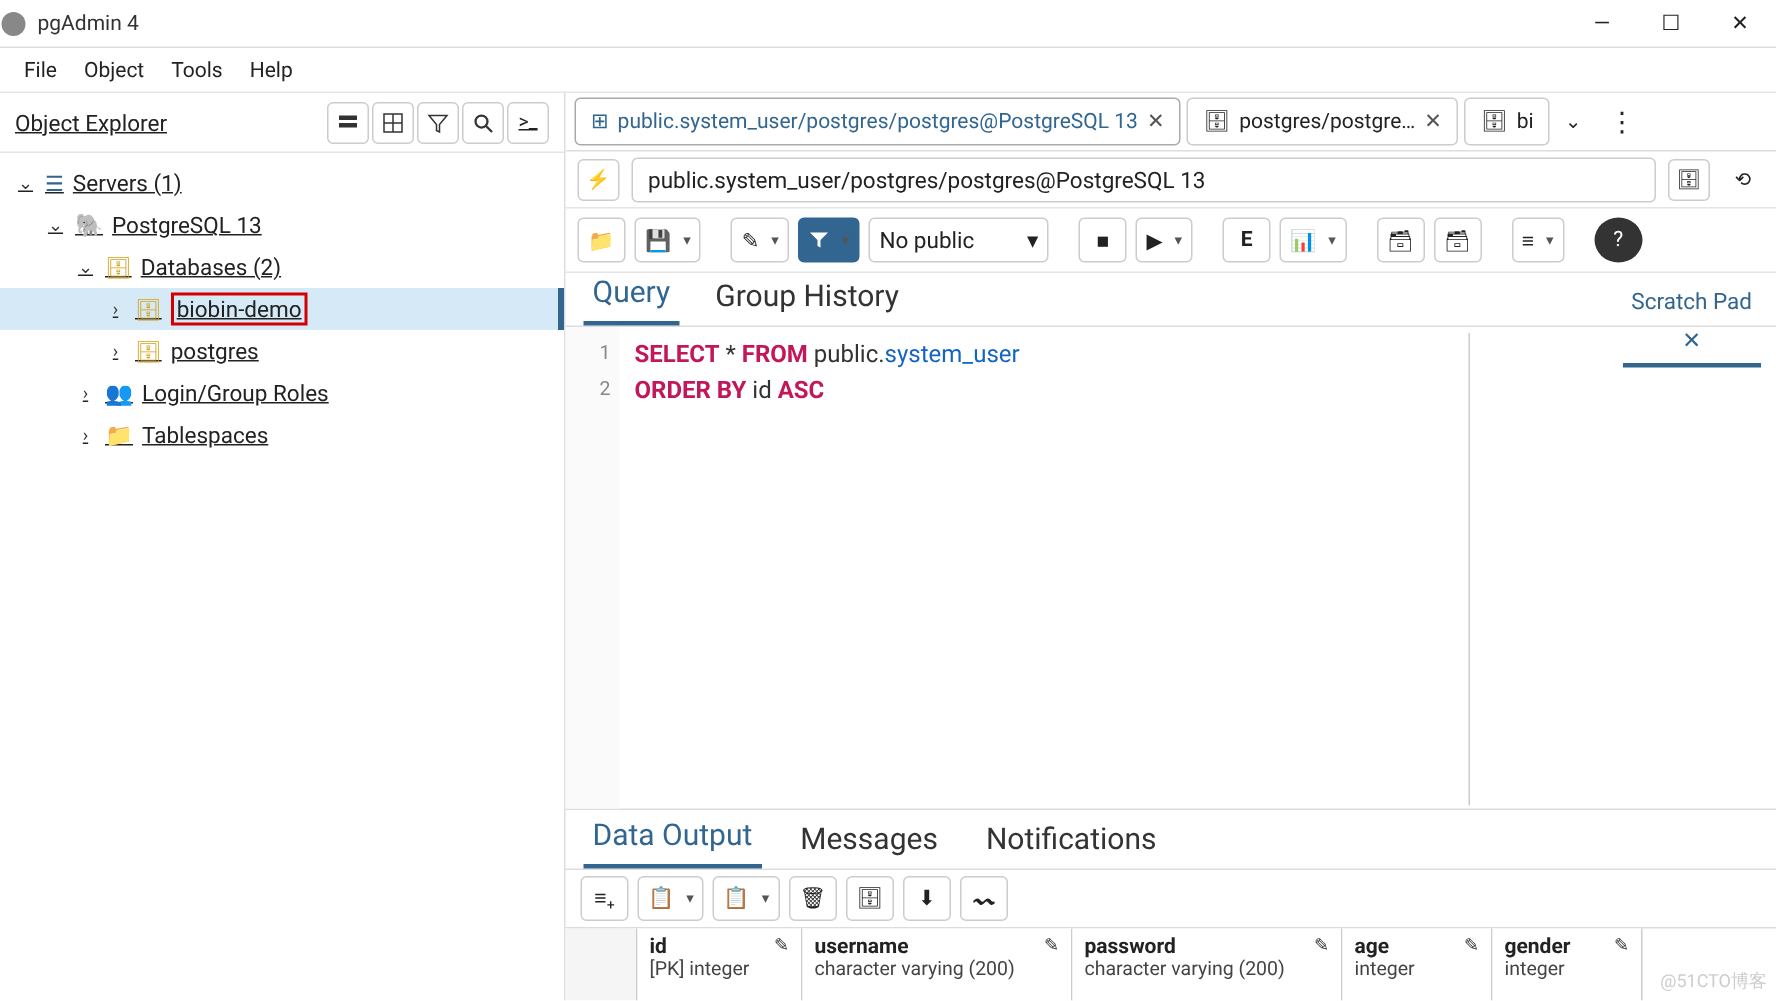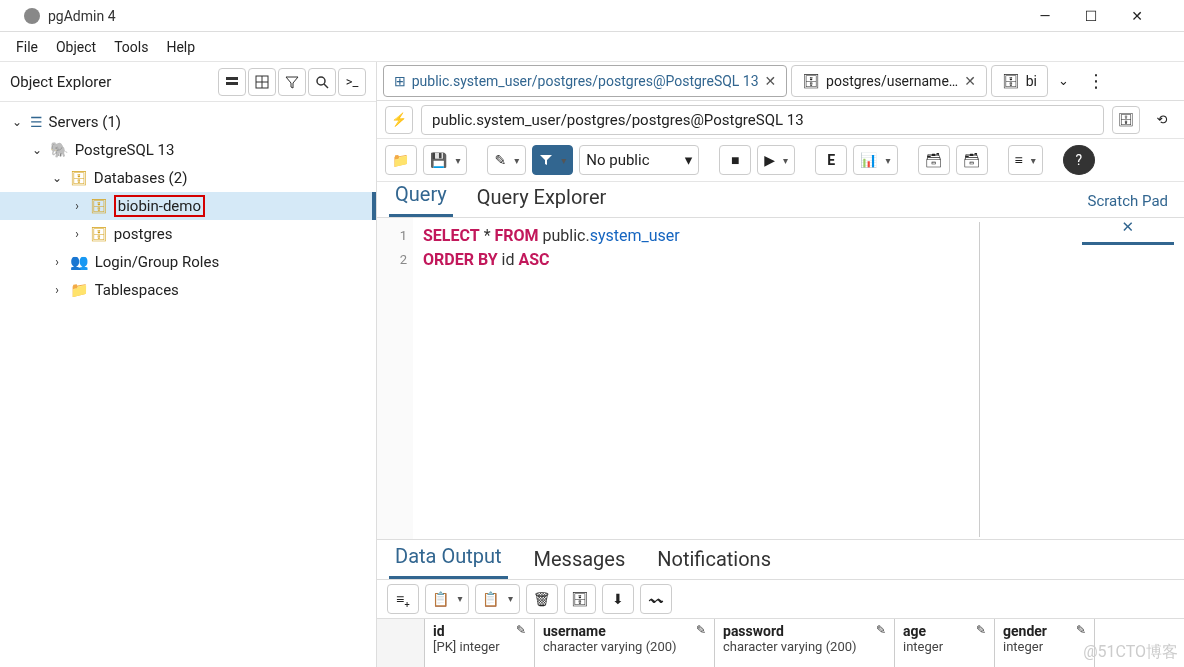--- a/index.html
+++ b/index.html
@@ -1,25 +1,25 @@
 <!DOCTYPE html>
 <html><head>
 <meta charset="utf-8">
 <style>
 * { box-sizing: border-box; margin: 0; padding: 0; font-family: -apple-system, BlinkMacSystemFont, "Segoe UI", Roboto, sans-serif; }
 body { width: 1184px; height: 667px; overflow: hidden; background: #fff; font-size: 13px; color: #222; }
-.titlebar { height: 32px; display: flex; align-items: center; padding: 0 24px; border-bottom: 1px solid #ddd; }
+.titlebar { height: 32px; display: flex; align-items: center; padding: 0 1px; border-bottom: 1px solid #ddd; }
 .titlebar .appicon { width: 16px; height: 16px; border-radius: 50%; background: #888; margin-right: 8px; display:inline-block;}
 .titlebar .title { flex: 1; font-size: 14px; color: #333; }
 .winbtns { display: flex; gap: 0; }
 .winbtn { width: 46px; height: 30px; display:flex;align-items:center;justify-content:center; font-size:14px;}
 .menubar { height: 30px; display: flex; align-items: center; padding: 0 8px; gap: 2px; border-bottom: 1px solid #e5e5e5; }
 .menubar span { padding: 4px 8px; font-size: 14px; }
 .main { display: flex; height: calc(100% - 62px); }
-.sidebar { width: 377px; border-right: 1px solid #ddd; display:flex; flex-direction:column; }
+.sidebar { width: 377px; border-right: 1px solid #ddd; display:flex; flex-direction:column;text-decoration:underline; }
 .sidehead { height: 40px; display:flex; align-items:center; padding: 0 10px; border-bottom: 1px solid #e5e5e5; justify-content:space-between;}
 .sidehead .lbl { font-size: 15px; color: #222; }
 .iconstrip { display:flex; gap:2px;}
 .iconbtn { width:28px; height:28px; border:1px solid #ccc; border-radius:4px; display:flex;align-items:center;justify-content:center; background:#fff; font-size:13px;}
 .tree { padding: 6px 0; font-size:15px; }
 .treeitem { display:flex; align-items:center; height:28px; padding-left: 10px; gap:6px;}
 .treeitem .chev { width:14px; text-align:center; font-size:12px; color:#333;}
 .treeitem.selected { background:#d5e9f7; border-right:4px solid #326690;}
 .treeitem .dbicon { color:#d4a017; font-size:14px;}
 .treeitem .srvicon { color:#326690; font-size:14px;}
@@ -51,21 +51,21 @@
 .scratchdiv { position:absolute; right:0; top:160px; width:205px; bottom:130px; border-left:1px solid #ccc;}
 .outtabs { height:40px; display:flex; align-items:flex-end; padding:0 12px; gap:20px; border-bottom:1px solid #ddd;}
 .outbar { height:40px; display:flex; align-items:center; padding:0 10px; gap:6px; border-bottom:1px solid #ddd;}
 .datagrid { display:flex; height:50px;}
 .rowhead { width:48px; border-right:1px solid #ccc; background:#f5f5f5;}
 .colhead { flex:0 0 auto; border-right:1px solid #ccc; padding:4px 8px; background:#fff; display:flex; align-items:flex-start; gap:6px; min-width:100px;}
 .colhead .main { display:flex; flex-direction:column;}
 .colname { font-weight:bold; font-size:14px;}
 .coltype { font-size:13px; color:#444;}
 .pencil { font-size:12px; color:#333; margin-left:auto;}
-.watermark { position:absolute; right:6px; bottom:4px; font-size:16px; color:#ccc;}
+.watermark { position:absolute; right:6px; bottom:4px; font-size:12px; color:#ccc;}
 .more { font-size:18px; padding:0 8px;}
 svg { display:block;}
 </style>
 </head>
 <body>
 
 <div class="titlebar">
   <span class="appicon"></span>
   <span class="title">pgAdmin 4</span>
   <div class="winbtns">
@@ -155,21 +155,21 @@
 
   <div class="content">
     <div class="tabsrow">
       <div class="tab active">
           <span class="tabicon" style="color:#326690">⊞</span>
           <span>public.system_user/postgres/postgres@PostgreSQL 13</span>
           <span class="close">✕</span>
         </div>
       <div class="tab">
           <span class="tabicon">🗄</span>
-          <span>postgres/username…</span>
+          <span>postgres/postgre…</span>
           <span class="close">✕</span>
         </div>
       <div class="tab" style="max-width:70px">
           <span class="tabicon">🗄</span>
           <span>bi</span>
         </div>
       <span style="padding:0 6px">⌄</span>
       <span class="more">⋮</span>
     </div>
 
@@ -208,21 +208,21 @@
       <div class="tbtn">🗃</div>
       <div class="tbtn">🗃</div>
       <div style="width:8px"></div>
       <div class="tbtn dropdown">≡</div>
       <div style="width:8px"></div>
       <div class="tbtn dark">?</div>
     </div>
 
     <div class="querytabs">
       <div class="qtab active">Query</div>
-      <div class="qtab">Query Explorer</div>
+      <div class="qtab">Group History</div>
     </div>
     <div class="scratchpad">
         <span>Scratch Pad</span>
         <span>✕</span>
       </div>
 
     <div class="editor">
       <div class="gutter">1<br>2</div>
       <div class="code">
         <div><span class="kw">SELECT</span><span class="pl"> * </span><span class="kw">FROM</span><span class="pl"> public.</span><span class="tbl">system_user</span></div>

